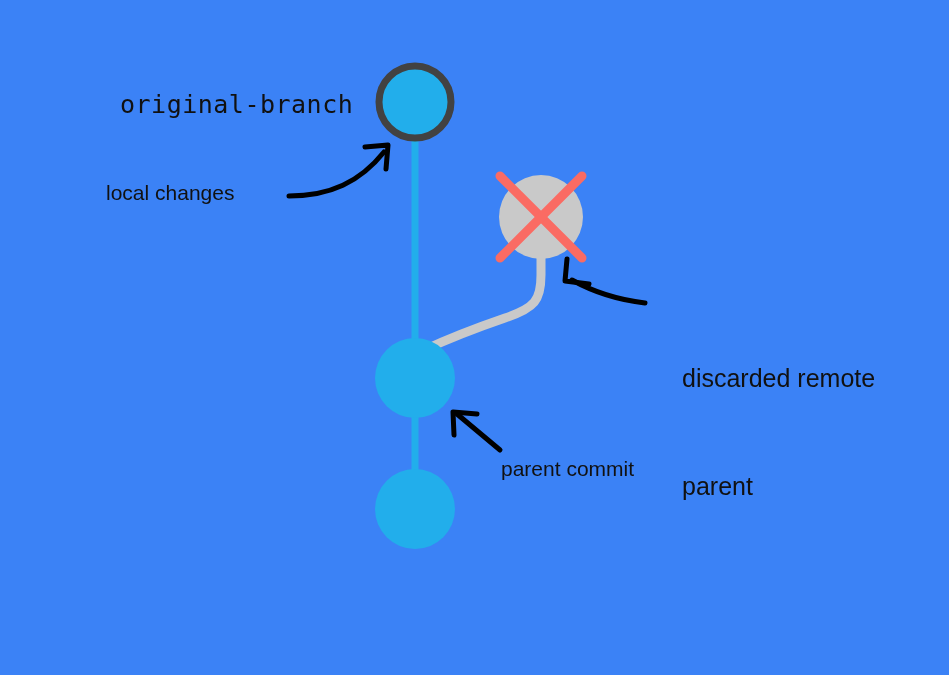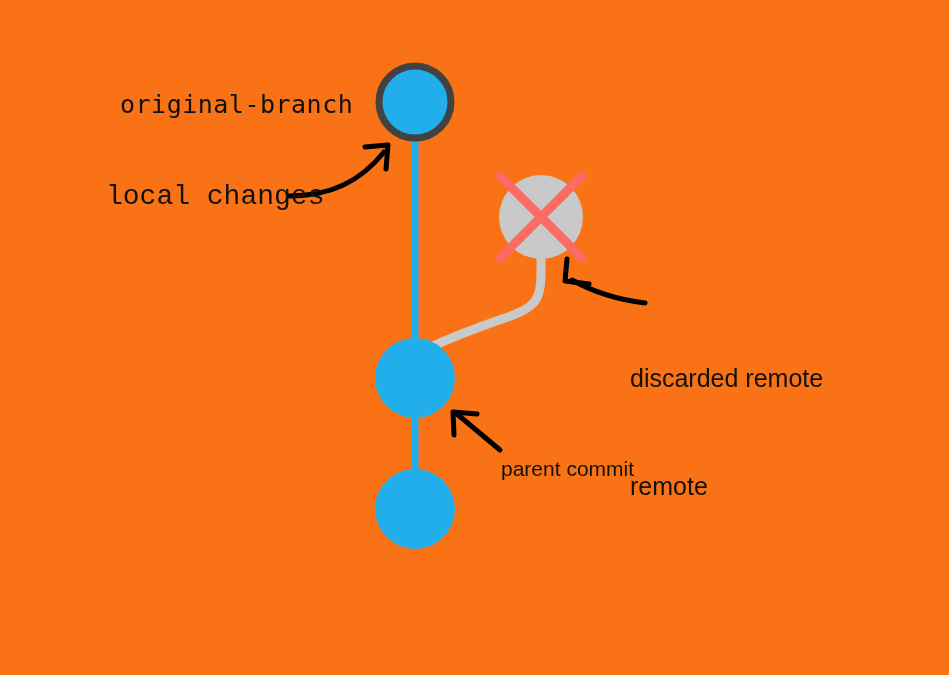--- a/index.html
+++ b/index.html
@@ -10,21 +10,21 @@
   body {
     width: 949px;
     height: 675px;
     font-family: "Liberation Sans", sans-serif;
     overflow: hidden;
   }
   #canvas {
     position: relative;
     width: 949px;
     height: 675px;
-    background: #f97316;
+    background: #3b82f6;
   }
   #diagram-svg {
     position: absolute;
     top: 0;
     left: 0;
     width: 949px;
     height: 675px;
   }
   .label {
     position: absolute;
@@ -33,29 +33,29 @@
   }
   .label-branch {
     font-family: "DejaVu Sans Mono", "Liberation Mono", monospace;
     font-size: 25px;
     letter-spacing: 0.5px;
     left: 120px;
     top: 90px;
     font-weight: 500;
   }
   .label-local {
-    font-family: Liberation Mono, monospace;
-    font-size: 28px;
+    font-family: Liberation Sans, sans-serif;
+    font-size: 21px;
     left: 106px;
     top: 181px;
   }
   .label-discarded {
     font-family: "Liberation Sans", sans-serif;
     font-size: 25px;
-    left: 630px;
+    left: 682px;
     top: 288px;
     line-height: 36px;
   }
   .label-parent {
     font-family: "Liberation Sans", sans-serif;
     font-size: 21px;
     left: 501px;
     top: 457px;
   }
 </style>
@@ -100,18 +100,18 @@
     </g>
 
   </svg>
 
   <div class="label label-branch">original-branch</div>
 
   <div class="label label-local">local changes</div>
 
   <div class="label label-discarded">
     <div>discarded remote</div>
-    <div>remote</div>
+    <div>parent</div>
   </div>
 
   <div class="label label-parent">parent commit</div>
 
 </div>
 
 </body></html>

